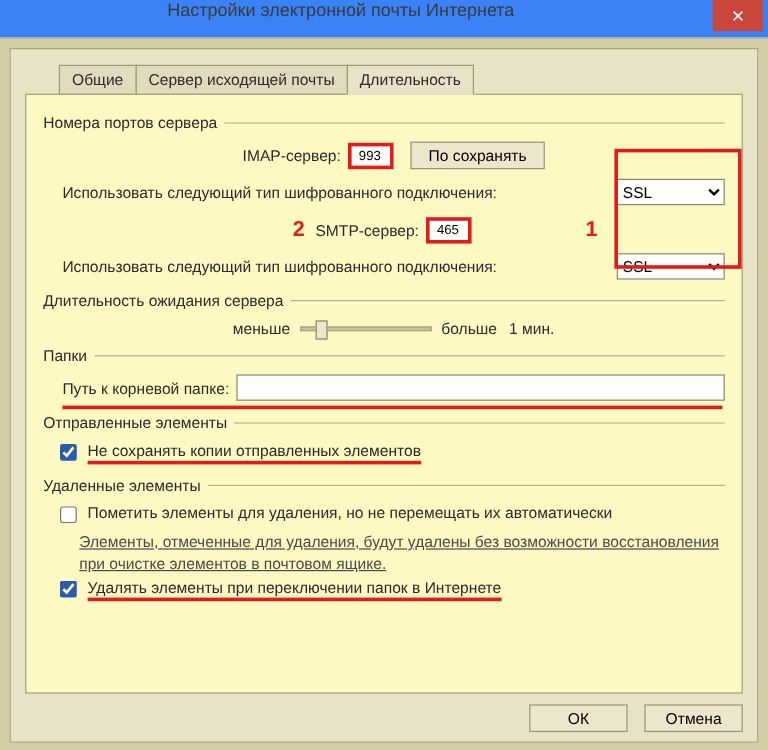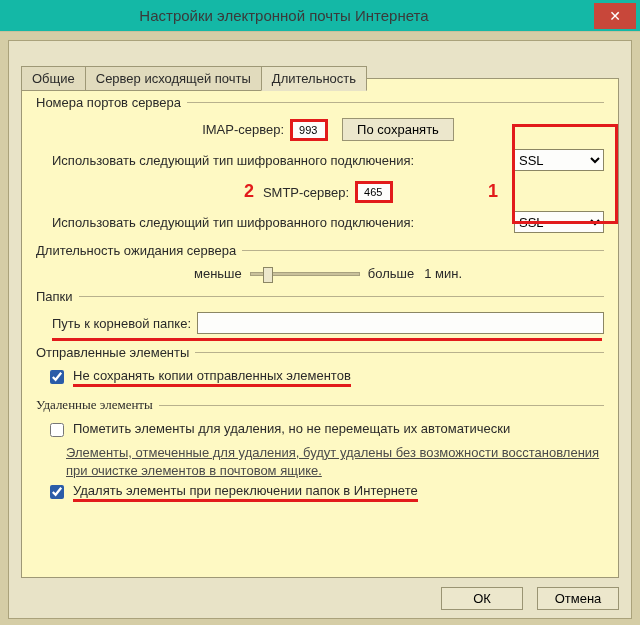--- a/index.html
+++ b/index.html
@@ -8,24 +8,23 @@
     width: 640px;
     height: 625px;
     background: #d5cda6;
     font-family: "Segoe UI", Tahoma, sans-serif;
     font-size: 13px;
     color: #2a2a2a;
     overflow: hidden;
   }
   .titlebar {
     height: 32px;
-    background: #14b8a6;
+    background: #3b82f6;
     border-bottom: 1px solid #c9c19b;
     display: flex;
-    align-items: center;
     padding-left: 4px;
     position: relative;
   }
   .titlebar .title {
     flex: 1;
     text-align: center;
     font-size: 15px;
     color: #3a3a3a;
     margin-left: -30px;
   }
@@ -45,22 +44,23 @@
     margin: 8px;
     border: 1px solid #aaa27b;
     background: #e8e3c7;
     height: 579px;
     padding: 12px 12px 8px 12px;
     position: relative;
   }
   .tabs {
     display: flex;
     position: relative;
-    top: 13px;
+    top: 1px;
     z-index: 2;
+    margin-left: 28px;
   }
   .tab {
     border: 1px solid #9e9876;
     background: #e1dbbd;
     padding: 4px 10px;
     font-size: 13px;
     margin-right: -1px;
     cursor: pointer;
   }
   .tab.active {
@@ -278,21 +278,21 @@
 
     <div class="group-label">
       <span>Отправленные элементы</span>
       <div class="line"></div>
     </div>
     <div class="chk-row">
       <input type="checkbox" checked="" style="">
       <span class="underline-red">Не сохранять копии отправленных элементов</span>
     </div>
 
-    <div class="group-label" style="margin-top:10px;font-family:Liberation Serif, serif;">
+    <div class="group-label" style="margin-top:10px;">
       <span>Удаленные элементы</span>
       <div class="line"></div>
     </div>
     <div class="chk-row">
       <input type="checkbox" style="">
       <span>Пометить элементы для удаления, но не перемещать их автоматически</span>
     </div>
     <div class="desc">Элементы, отмеченные для удаления, будут удалены без возможности восстановления при очистке элементов в почтовом ящике.</div>
     <div class="chk-row">
       <input type="checkbox" checked="" style="">

